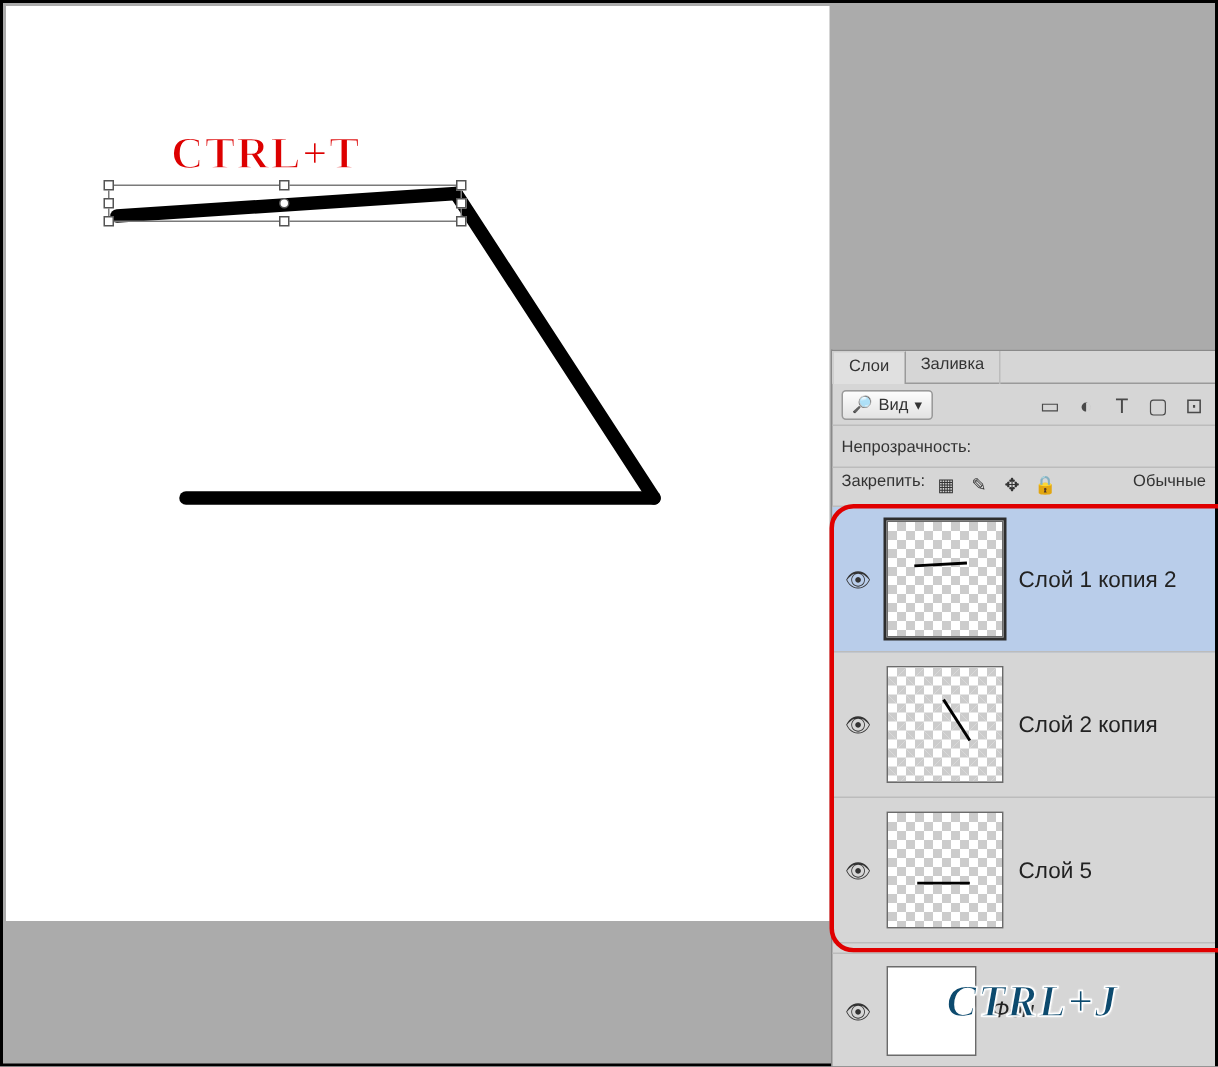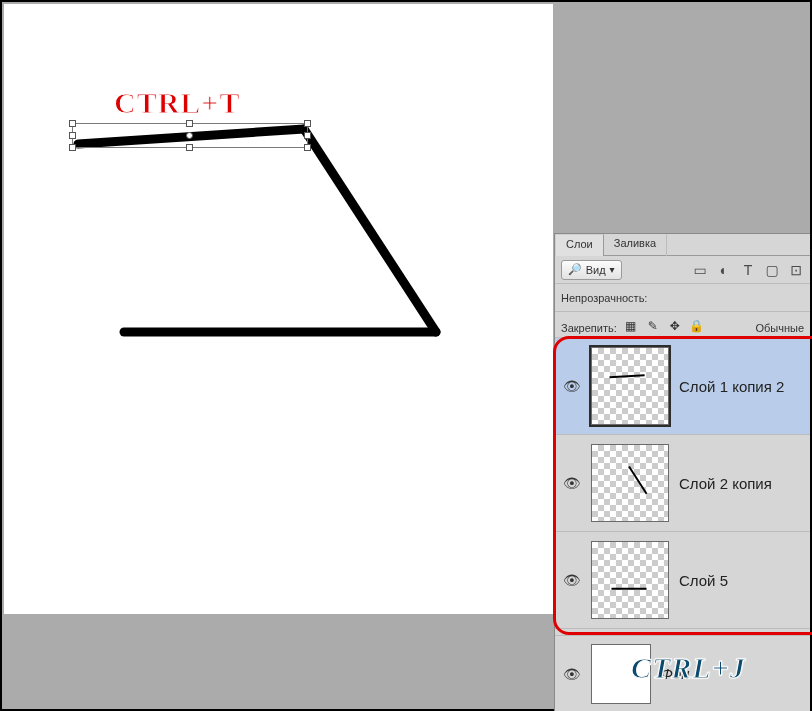--- a/index.html
+++ b/index.html
@@ -54,21 +54,21 @@
   .kind-select { display:flex; align-items:center; gap:4px; background:linear-gradient(#fdfdfd,#e2e2e2); border:1px solid #9a9a9a; border-radius:3px; padding:2px 6px; height:20px; }
   .kind-select .caret { font-size:10px; }
   .spacer { flex:1; }
   .filter-icons { display:flex; gap:8px; color:#4a4a4a; font-size:14px; }
   .filter-icons span{display:inline-flex;align-items:center;justify-content:center;width:16px;height:16px;}
 
   .row2 { height: 28px; display:flex; align-items:center; padding:3px 6px; gap:6px; border-bottom:1px solid #bcbcbc;}
   .blend-select { flex:0 0 168px; display:flex;align-items:center;justify-content:space-between;background:linear-gradient(#fdfdfd,#e2e2e2);border:1px solid #9a9a9a;border-radius:3px;padding:2px 6px;height:20px; }
   .op-label { color:#333; font-size:11px; }
 
-  .row3 { height: 26px; display:flex; align-items:flex-end; padding:3px 6px; gap:6px; border-bottom:1px solid #bcbcbc;}
+  .row3 { height: 26px; display:flex; align-items:flex-start; padding:3px 6px; gap:6px; border-bottom:1px solid #bcbcbc;}
   .lock-label{font-size:11px;color:#333;}
   .lock-icons { display:flex; gap:6px; font-size:12px; color:#333;}
   .lock-icons span{display:inline-flex;align-items:center;justify-content:center;width:16px;height:16px;}
 
   .layer-list { position:relative; }
   .red-box { position:absolute; left:-2px; top:-2px; width:296px; height:299px; border:3px solid #e00000; border-radius:16px; pointer-events:none; }
 
   .layer-row { display:flex; align-items:center; height:97px; border-bottom:1px solid #bcbcbc; padding:0 8px; gap:10px; }
   .layer-row.selected { background:#b9cdea; }
   .vis { width:18px; display:flex; justify-content:center; color:#333; font-size:14px;}

